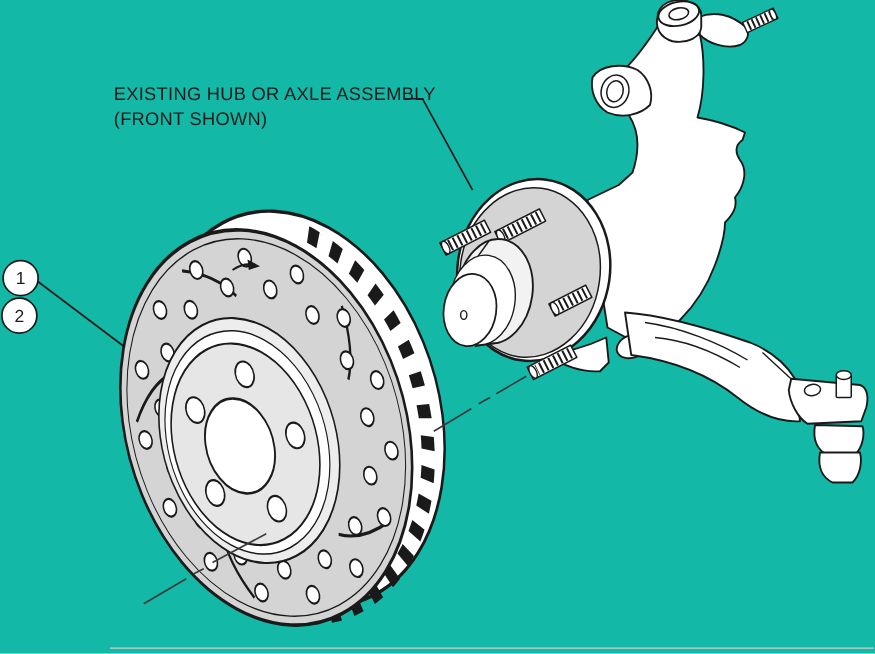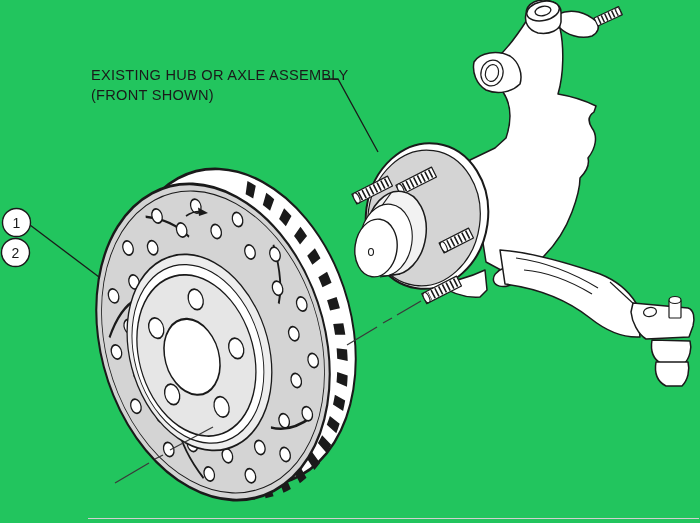--- a/index.html
+++ b/index.html
@@ -1,16 +1,16 @@
 <!DOCTYPE html>
 <html><head>
 <meta charset="utf-8">
 <style>
   html,body{margin:0;padding:0;background:#fff;}
-  .stage{position:relative;width:700px;height:523px;background:#22c55e;overflow:hidden;
+  .stage{position:relative;width:700px;height:523px;background:#14b8a6;overflow:hidden;
          font-family:"Liberation Sans", sans-serif;}
   svg{display:block}
   text{fill:#1a1a1a}
   .note{font-size:14.6px;letter-spacing:.25px}
   .callout-num{font-size:14px;text-anchor:middle}
 </style>
 </head>
 <body>
 
 <div class="stage">

